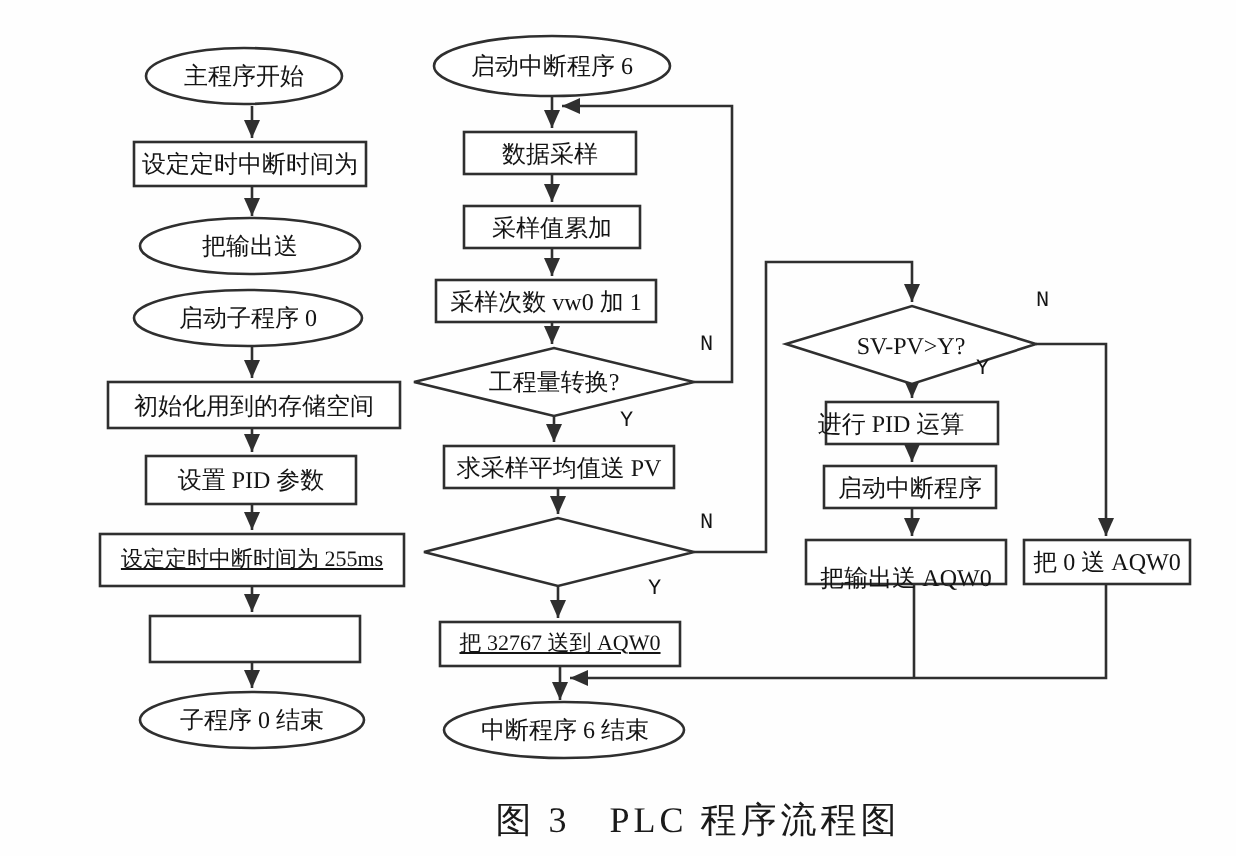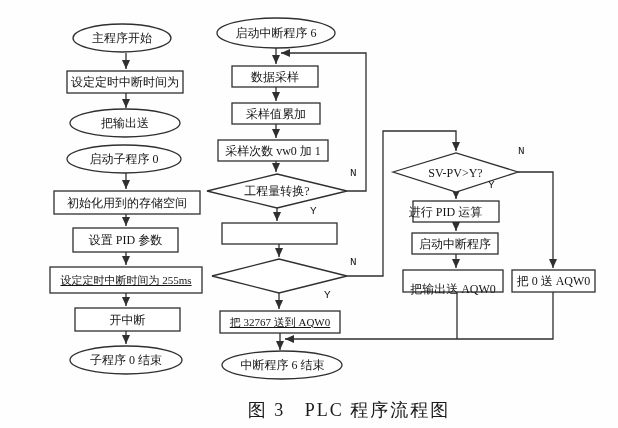--- a/index.html
+++ b/index.html
@@ -119,28 +119,28 @@
     </g>
   </svg>
 
   <div class="lbl" style="left:33px;top:24px;width:98px;height:28px">主程序开始</div>
   <div class="lbl" style="left:27px;top:71px;width:116px;height:22px">设定定时中断时间为</div>
   <div class="lbl" style="left:30px;top:109px;width:110px;height:28px">把输出送</div>
   <div class="lbl" style="left:27px;top:145px;width:114px;height:28px">启动子程序 0</div>
   <div class="lbl" style="left:14px;top:191px;width:146px;height:23px">初始化用到的存储空间</div>
   <div class="lbl" style="left:33px;top:228px;width:105px;height:24px">设置 PID 参数</div>
   <div class="lbl small" style="left:10px;top:267px;width:152px;height:26px">设定定时中断时间为 255ms</div>
-  <div class="lbl" style="left:35px;top:308px;width:105px;height:23px">开中断</div>
   <div class="lbl" style="left:30px;top:346px;width:112px;height:28px">子程序 0 结束</div>
 
   <div class="lbl" style="left:177px;top:18px;width:118px;height:30px">启动中断程序 6</div>
   <div class="lbl" style="left:192px;top:66px;width:86px;height:21px">数据采样</div>
   <div class="lbl" style="left:192px;top:103px;width:88px;height:21px">采样值累加</div>
   <div class="lbl" style="left:178px;top:140px;width:110px;height:21px">采样次数 vw0 加 1</div>
   <div class="lbl" style="left:167px;top:174px;width:140px;height:34px">工程量转换?</div>
+  <div class="lbl" style="left:182px;top:223px;width:115px;height:21px">求采样平均值送 PV</div>
   <div class="lbl small" style="left:180px;top:311px;width:120px;height:22px">把 32767 送到 AQW0</div>
   <div class="lbl" style="left:182px;top:351px;width:121px;height:28px">中断程序 6 结束</div>
 
   <div class="lbl" style="left:353px;top:153px;width:125px;height:39px">SV-PV&gt;Y?</div>
   <div class="lbl" style="left:373px;top:201px;width:65px;height:21px">进行 PID 运算</div>
   <div class="lbl" style="left:372px;top:233px;width:86px;height:21px">启动中断程序</div>
   <div class="lbl" style="left:363px;top:270px;width:100px;height:38px">把输出送 AQW0</div>
   <div class="lbl" style="left:472px;top:270px;width:83px;height:22px">把 0 送 AQW0</div>
 
   <div class="bl" style="left:310px;top:168px">N</div>

